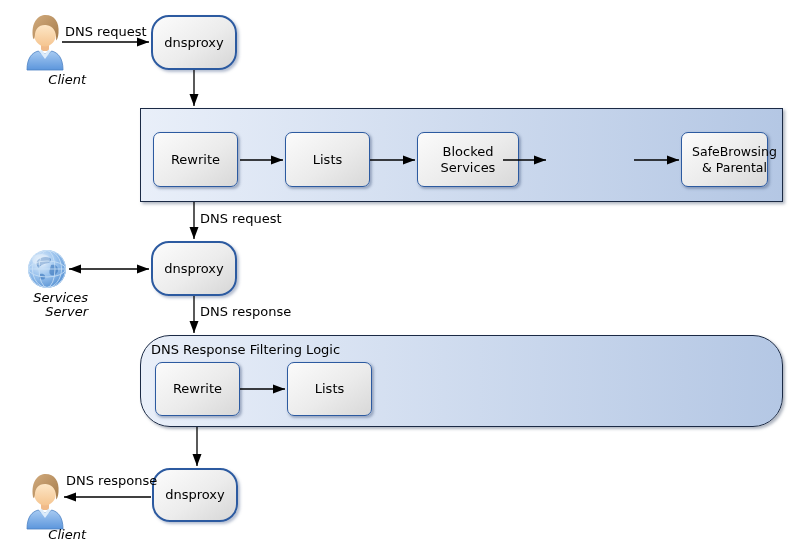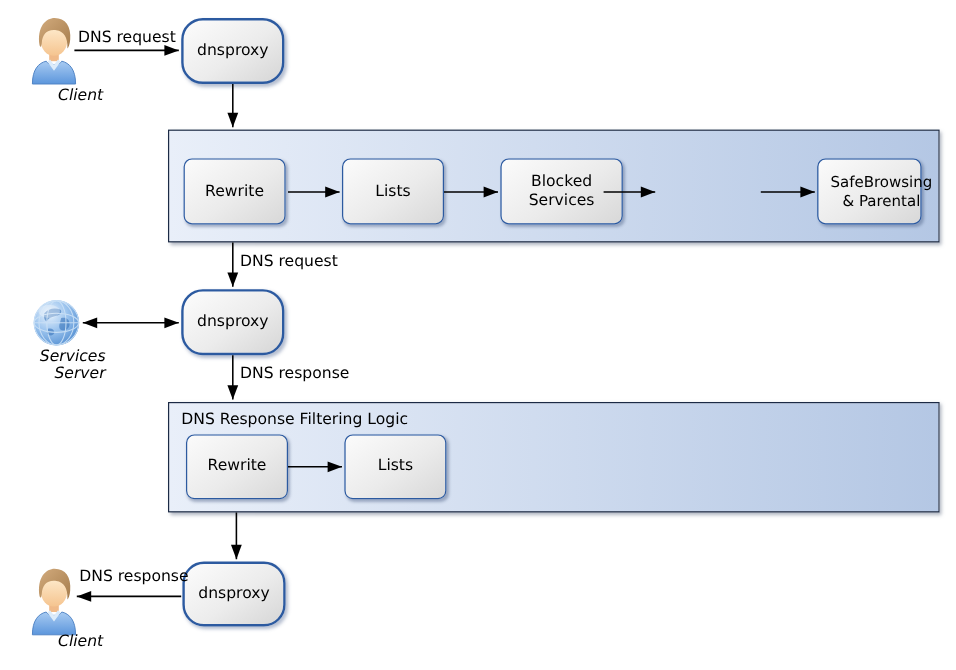--- a/index.html
+++ b/index.html
@@ -114,21 +114,21 @@
       <ellipse cx="20" cy="20" rx="8" ry="18.5"></ellipse>
       <ellipse cx="20" cy="20" rx="14.5" ry="18.5"></ellipse>
       <line x1="1" y1="20" x2="39" y2="20"></line>
       <ellipse cx="20" cy="20" rx="18.5" ry="8"></ellipse>
     </g>
     <ellipse cx="14" cy="10.5" rx="9" ry="5.5" fill="#ffffff" opacity="0.3"></ellipse>
   </svg>
   <div class="label center" style="left:4px;top:291px;width:84px;">Services
 Server</div>
 
-  <div class="group" style="left:140px;top:335px;width:643px;height:92px;">
+  <div class="group" style="left:140px;top:335px;width:643px;height:92px;border-radius:30px;">
     <div class="group-title">DNS Response Filtering Logic</div>
     <div class="step" style="left:14px;top:26px;width:85px;height:54px;">
       <span>Rewrite</span>
     </div>
     <div class="step" style="left:146px;top:26px;width:85px;height:54px;">
       <span>Lists</span>
     </div>
   </div>
 
   <div class="node" style="left:152px;top:468px;width:86px;height:54px;">

